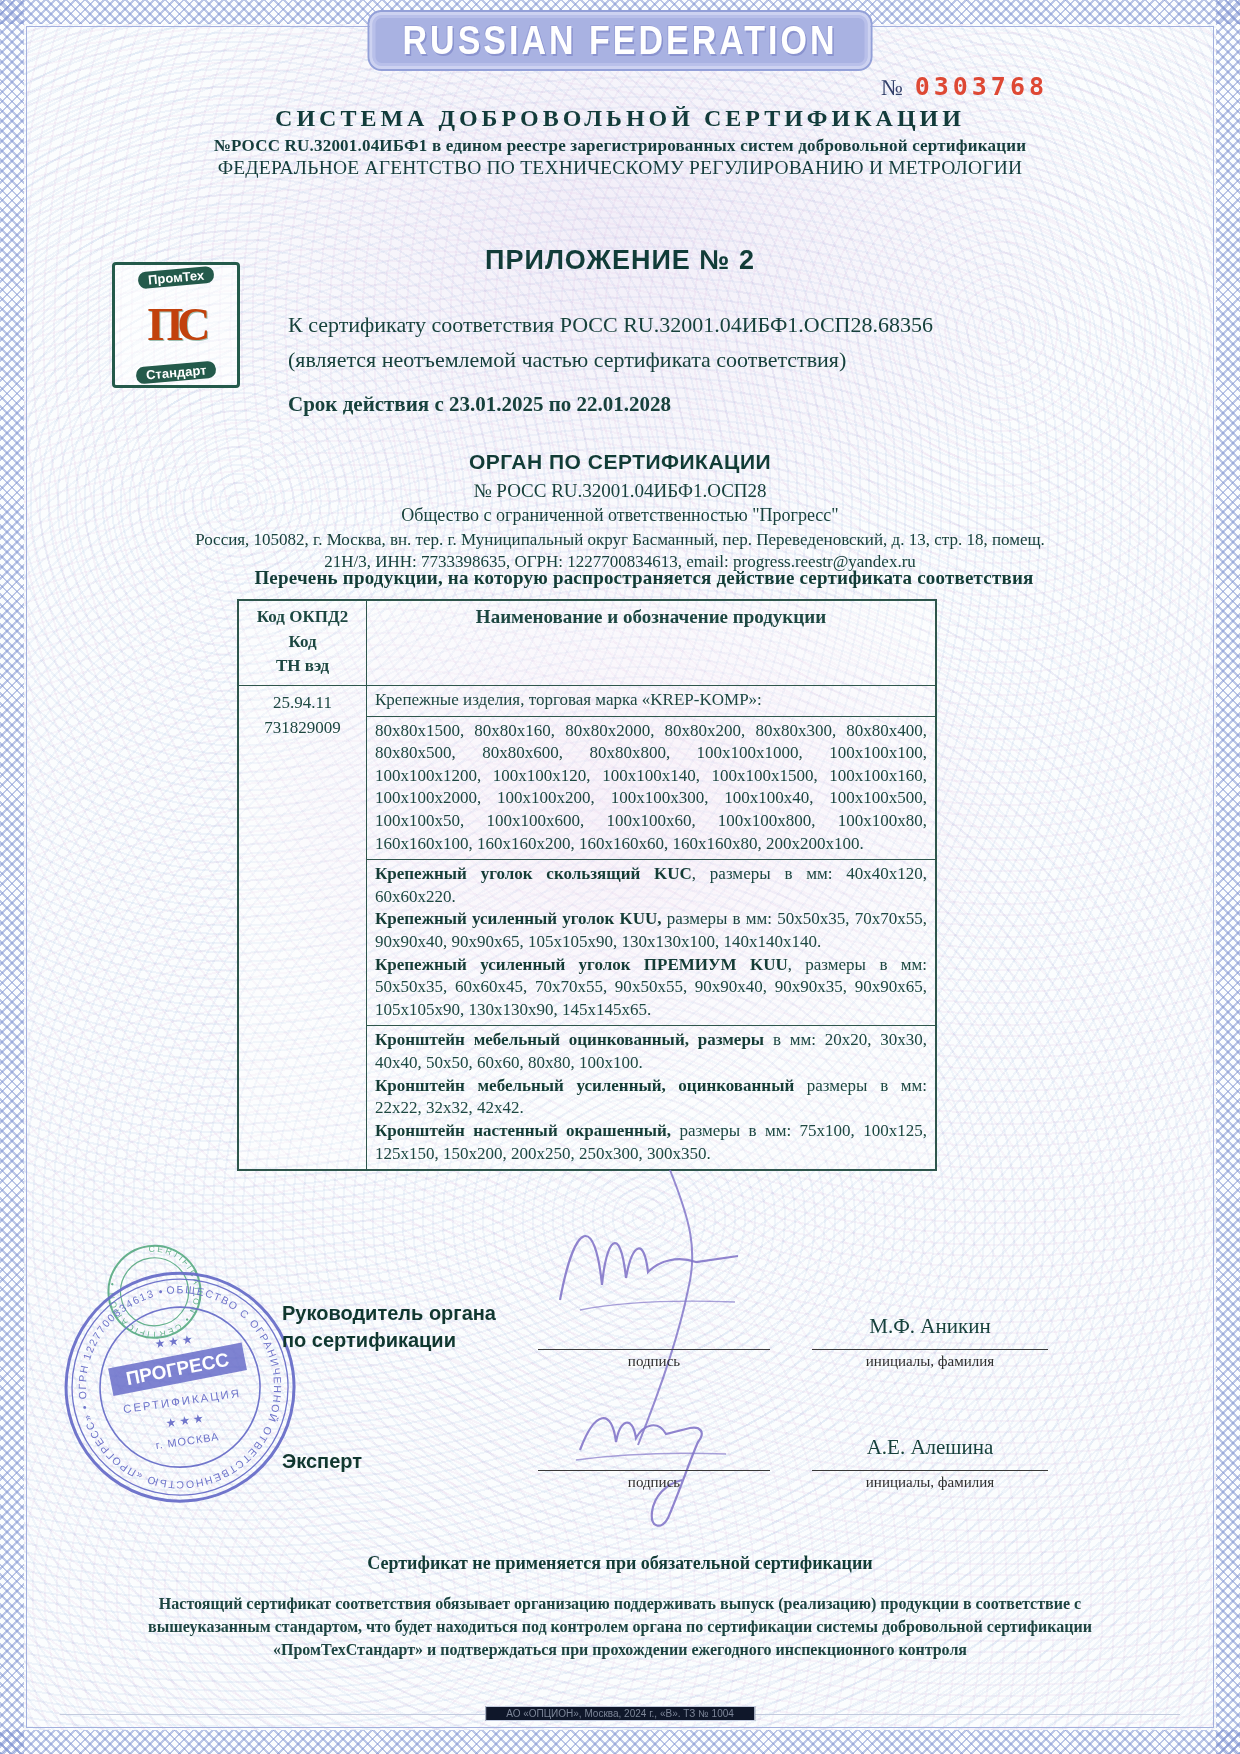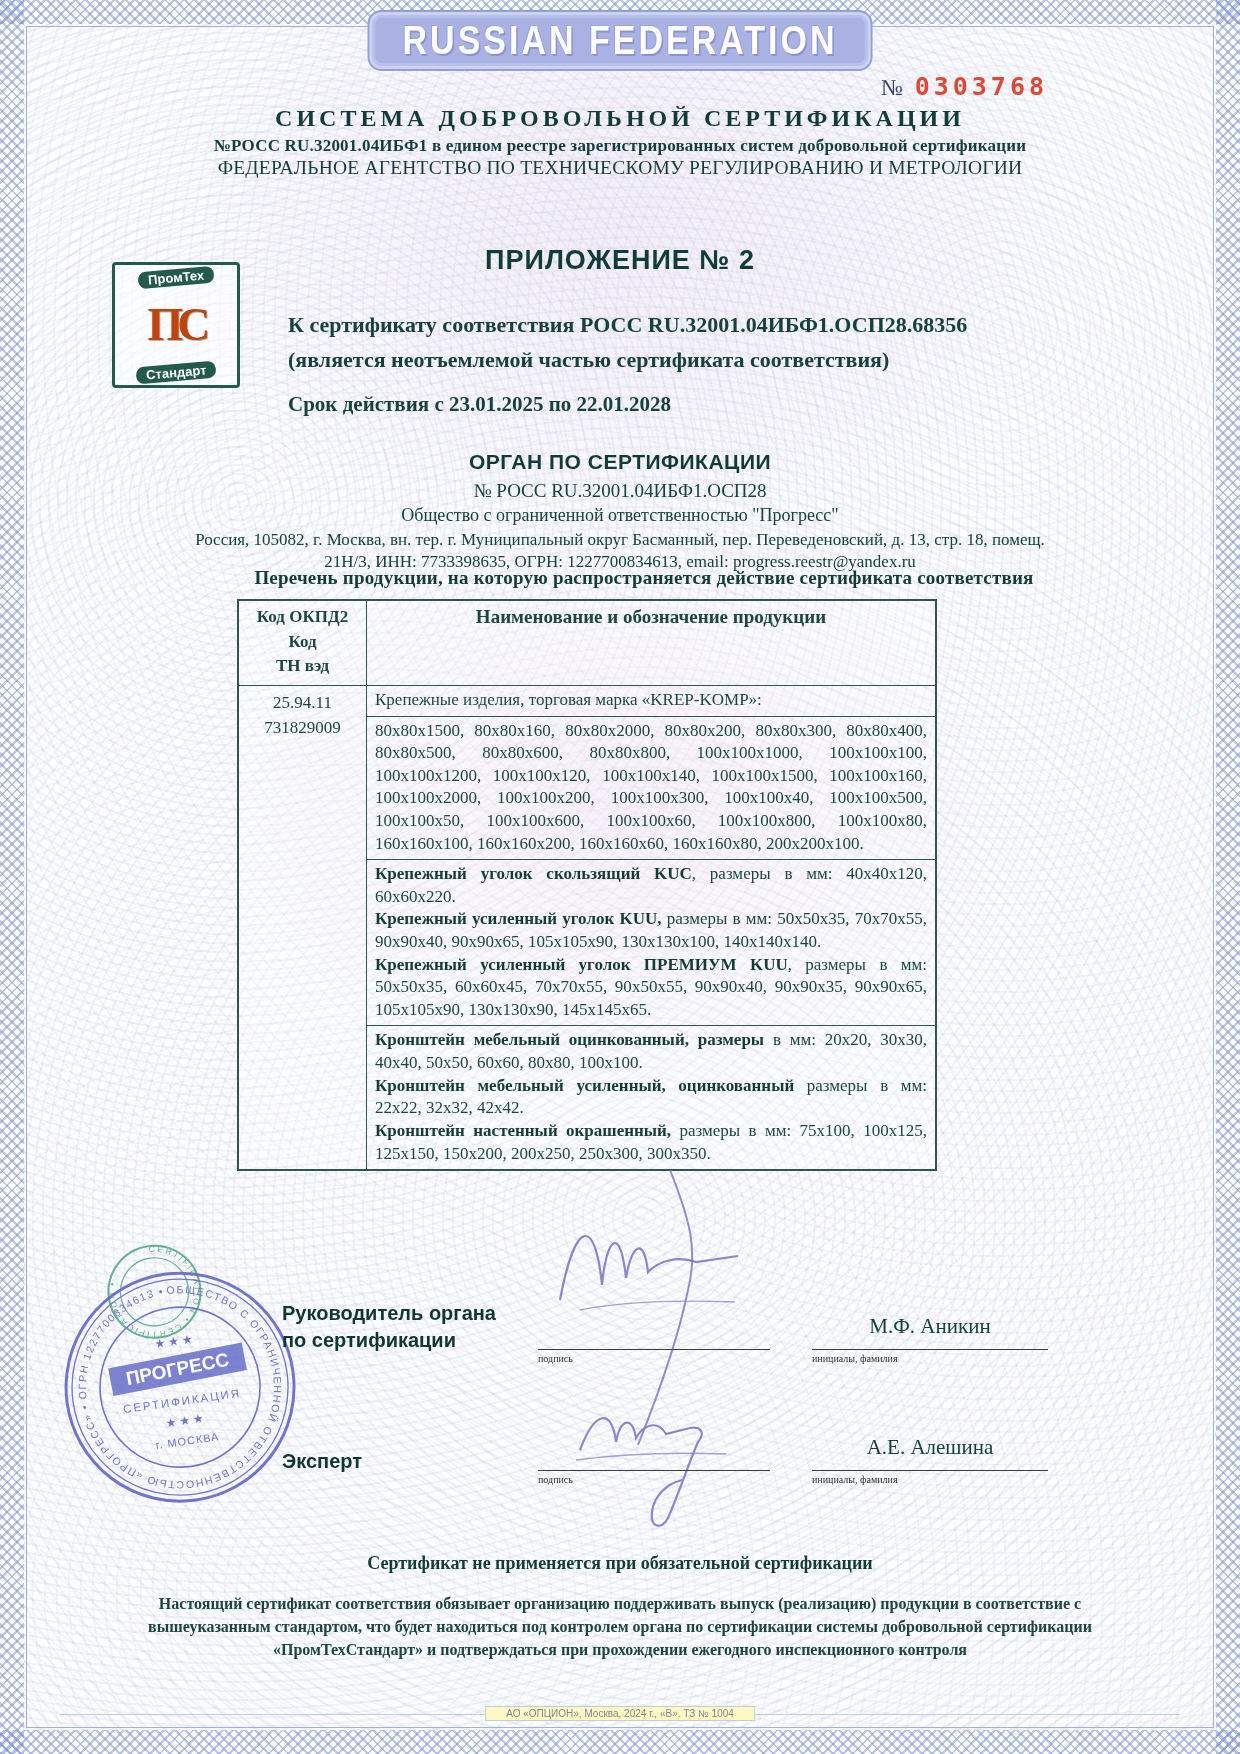--- a/index.html
+++ b/index.html
@@ -54,21 +54,21 @@
     display:flex;flex-direction:column;align-items:center;justify-content:space-between;
     padding:4px 2px;box-sizing:border-box;}
   .logo-ribbon{font-family:"Liberation Sans",sans-serif;font-weight:bold;font-size:13px;
     color:#ffffff;background:#245a4b;border-radius:8px;padding:1px 10px;}
   .logo-ribbon.top{transform:rotate(-5deg);}
   .logo-ribbon.bottom{transform:rotate(-5deg);}
   .logo-monogram{font-family:"Liberation Serif",serif;font-weight:bold;font-size:46px;
     color:#c2410c;line-height:1;letter-spacing:-6px;text-shadow:1px 1px 0 #9fc0b4;}
 
   
-  .app-ref{position:absolute;left:288px;top:312px;width:770px;font-size:22px;color:#17413c;font-weight:bold;}
+  .app-ref{position:absolute;left:288px;top:312px;width:770px;font-size:22px;color:#17413c;}
   .app-ref .line2{margin-top:9px;}
   .validity{position:absolute;left:288px;top:392px;font-size:21px;font-weight:bold;color:#17413c;}
 
   
   .org-block{position:absolute;top:450px;left:0;width:100%;text-align:center;color:#17413c;}
   .org-heading{font-family:"Liberation Sans",sans-serif;font-weight:bold;font-size:21px;
     letter-spacing:.5px;color:#113c36;}
   .org-number{font-size:19px;margin-top:6px;}
   .org-name{font-size:18px;margin-top:3px;}
   .org-addr{font-size:17px;margin-top:3px;line-height:1.3;}
@@ -90,33 +90,33 @@
   .sub{padding:3px 8px 4px;line-height:1.33;}
   .sub + .sub{border-top:1.5px solid #2e564c;}
   .sub p{margin:0;text-align:justify;}
   .sub b{color:#143c36;}
   .sizes{text-align:justify;}
 
   
   .role{position:absolute;left:282px;font-family:"Liberation Sans",sans-serif;
     font-weight:bold;font-size:20px;color:#10372f;line-height:1.35;}
   .sig-line{position:absolute;border-top:1.6px solid #3a3a3a;}
-  .sig-label{position:absolute;font-size:10px;color:#2e2e2e;text-align:left;}
+  .sig-label{position:absolute;font-size:15px;color:#2e2e2e;text-align:center;}
   .sig-name{position:absolute;font-size:21px;color:#17413c;text-align:center;}
   .sig-svg{position:absolute;pointer-events:none;}
 
   
   .final-note{position:absolute;top:1553px;left:0;width:100%;text-align:center;
     font-weight:bold;font-size:18px;color:#123c36;}
   .fine-print{position:absolute;top:1592px;left:98px;width:1044px;text-align:center;
     font-size:16px;line-height:1.45;color:#1c4440;font-weight:bold;}
   .imprint-rule{position:absolute;top:1714px;left:60px;right:60px;border-top:1px solid #c3cbde;}
   .imprint{position:absolute;top:1706px;left:50%;transform:translateX(-50%);
     font-family:"Liberation Sans",sans-serif;font-size:10px;color:#7d8699;
-    background:#fef9c3;border:1px solid #c3cbde;padding:1px 20px;white-space:nowrap;}
+    background:#0f172a;border:1px solid #c3cbde;padding:1px 20px;white-space:nowrap;}
 
   
   .stamp-wrap{position:absolute;left:38px;top:1238px;width:270px;height:270px;
     transform:rotate(-8deg);opacity:.92;pointer-events:none;}
 </style>
 </head>
 <body>
 
 <div class="page">
 

